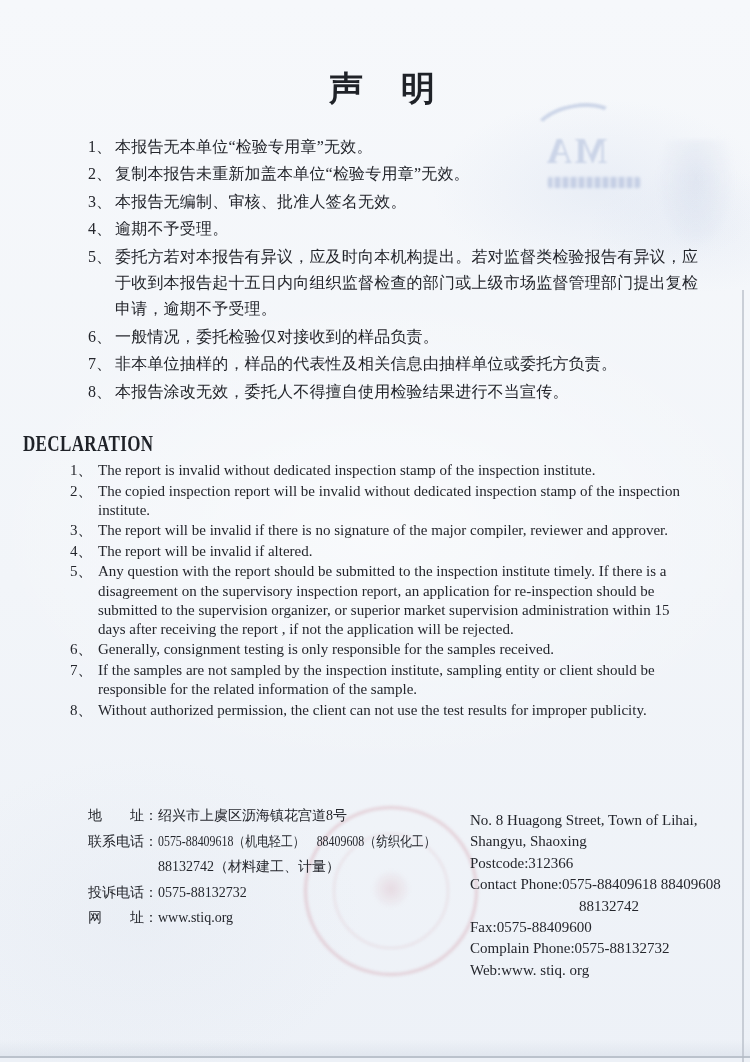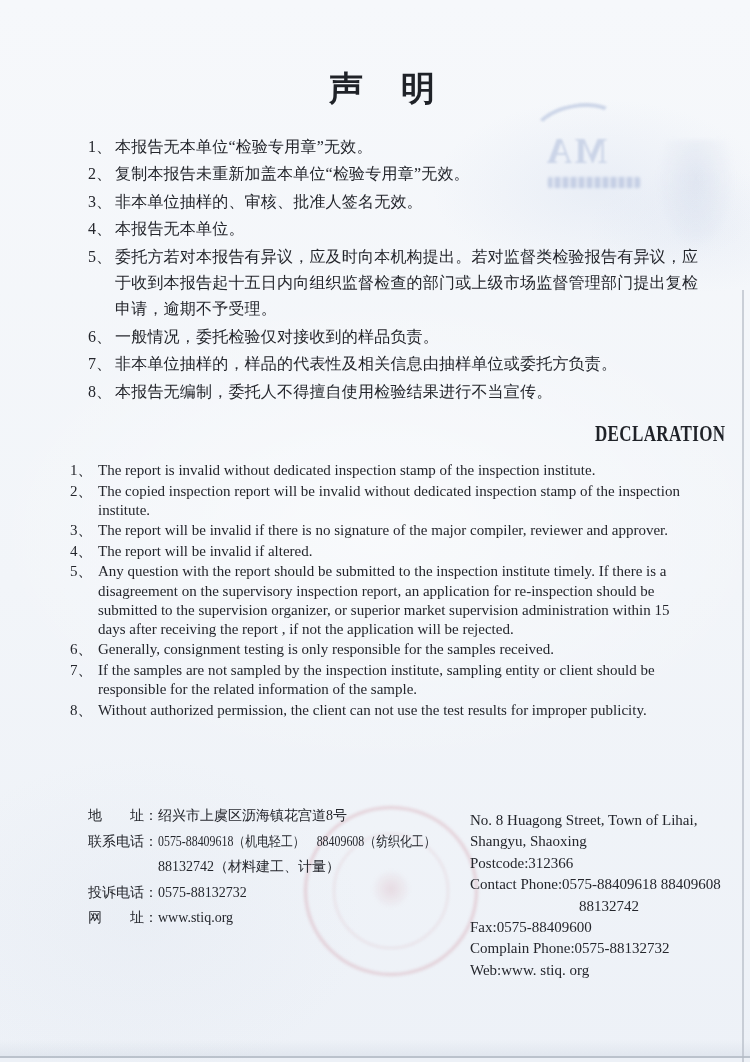--- a/index.html
+++ b/index.html
@@ -48,21 +48,21 @@
     content:""; position:absolute; left:64px; top:60px; width:40px; height:40px;
     background:radial-gradient(circle, rgba(201,128,142,.20), transparent 70%);
   }
 
   
   .title {
     position:absolute; top:66px; left:0; width:766px; margin:0;
     text-align:center; font-size:34px; font-weight:bold; letter-spacing:2px;
     color:#1f2228;
   }
-  .decl-title-wrap { position:absolute; top:421px; left:0; width:748px; text-align:right; }
+  .decl-title-wrap { position:absolute; top:431px; left:0; width:748px; text-align:left; }
   .decl-title {
     display:inline-block; margin:0; font-size:23px; font-weight:bold; color:#1f2228;
     transform:scaleX(.74); transform-origin:center; letter-spacing:0.5px; white-space:nowrap;
   }
 
   
   .cn-list { position:absolute; top:134px; left:88px; width:614px; font-size:16px; }
   .cn-item { display:flex; line-height:26.4px; margin-bottom:1px; }
   .cn-item .num { flex:none; width:27px; }
   .cn-item .txt { flex:none; width:584px; letter-spacing:0.2px; }
@@ -106,41 +106,41 @@
     <div class="cn-item">
         <span class="num">1、</span>
         <span class="txt">本报告无本单位“检验专用章”无效。</span>
       </div>
     <div class="cn-item">
         <span class="num">2、</span>
         <span class="txt">复制本报告未重新加盖本单位“检验专用章”无效。</span>
       </div>
     <div class="cn-item">
         <span class="num">3、</span>
-        <span class="txt">非本单位抽样的、审核、批准人签名无效。</span>
+        <span class="txt">本报告无编制、审核、批准人签名无效。</span>
       </div>
     <div class="cn-item">
         <span class="num">4、</span>
-        <span class="txt">本报告无本单位。</span>
+        <span class="txt">逾期不予受理。</span>
       </div>
     <div class="cn-item">
         <span class="num">5、</span>
         <span class="txt">委托方若对本报告有异议，应及时向本机构提出。若对监督类检验报告有异议，应于收到本报告起十五日内向组织监督检查的部门或上级市场监督管理部门提出复检申请，逾期不予受理。</span>
       </div>
     <div class="cn-item">
         <span class="num">6、</span>
         <span class="txt">一般情况，委托检验仅对接收到的样品负责。</span>
       </div>
     <div class="cn-item">
         <span class="num">7、</span>
         <span class="txt">非本单位抽样的，样品的代表性及相关信息由抽样单位或委托方负责。</span>
       </div>
     <div class="cn-item">
         <span class="num">8、</span>
-        <span class="txt">本报告无编制，委托人不得擅自使用检验结果进行不当宣传。</span>
+        <span class="txt">本报告涂改无效，委托人不得擅自使用检验结果进行不当宣传。</span>
       </div>
   </div>
 
   <div class="decl-title-wrap">
     <h2 class="decl-title">DECLARATION</h2>
   </div>
 
   <div class="en-list">
     <div class="en-item">
         <span class="num">1、</span>

